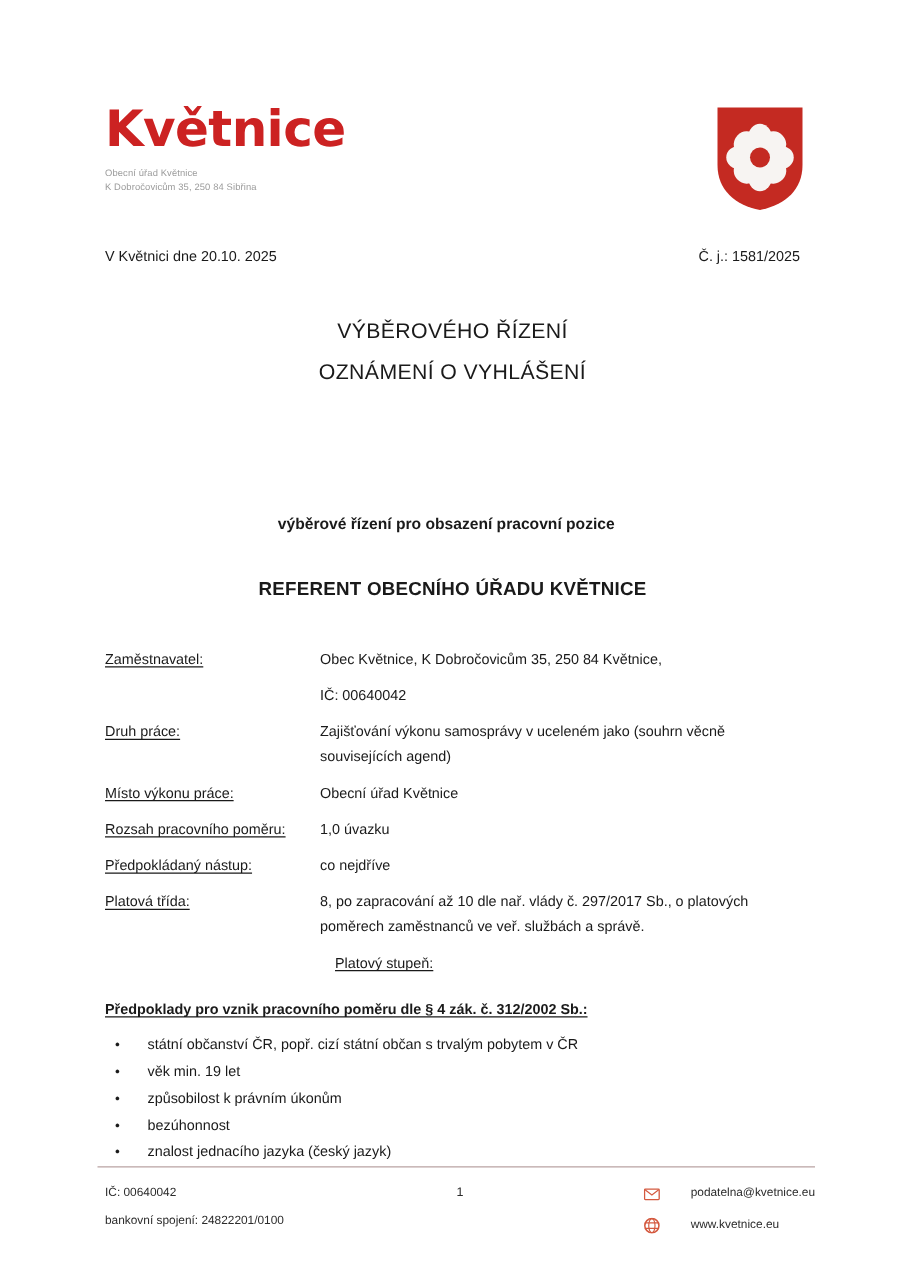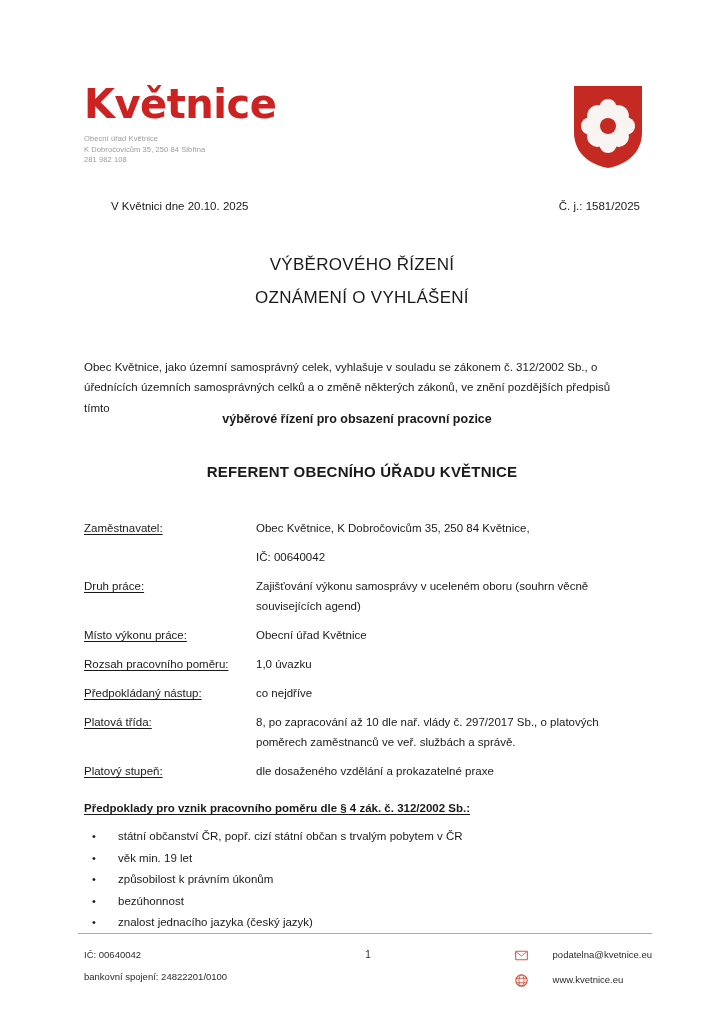--- a/index.html
+++ b/index.html
@@ -56,21 +56,20 @@
   
   .dateline {
     position: absolute;
     left: 84px;
     right: 84px;
     top: 198px;
     display: flex;
     justify-content: space-between;
     font-size: 11.5px;
     line-height: 16px;
-    margin-left: 27px;
   }
 
   
   .doc-title {
     position: absolute;
     left: 84px;
     right: 84px;
     top: 248px;
     text-align: center;
     font-size: 17px;
@@ -225,21 +224,20 @@
 </head>
 <body>
 
 <div class="page">
 
   <div class="header">
     <div class="brand-wordmark">Květnice</div>
     <div class="brand-address">
       <div>Obecní úřad Květnice</div>
       <div>K Dobročovicům 35, 250 84 Sibřina</div>
-      <div>281 982 108</div>
     </div>
 
     <div class="crest">
       <svg viewBox="0 0 72 86" width="72" height="86" aria-hidden="true">
         <path d="M2 2 H70 V48 C70 68 56 80 36 84 C16 80 2 68 2 48 Z" fill="#c42a22"></path>
         <g fill="#f7f4f2">
           <ellipse cx="36" cy="26" rx="9.5" ry="11"></ellipse>
           <ellipse cx="36" cy="58" rx="9.5" ry="11"></ellipse>
           <ellipse cx="20" cy="42" rx="11" ry="9.5"></ellipse>
           <ellipse cx="52" cy="42" rx="11" ry="9.5"></ellipse>
@@ -256,38 +254,37 @@
   <div class="dateline">
     <div>V Květnici dne 20.10. 2025</div>
     <div>Č. j.: 1581/2025</div>
   </div>
 
   <div class="doc-title">
     <div>VÝBĚROVÉHO ŘÍZENÍ</div>
     <div>OZNÁMENÍ O VYHLÁŠENÍ</div>
   </div>
 
-  <p class="intro">Obec Květnice, jako územní samosprávný celek, vyhlašuje v souladu se zákonem č. 312/2002 Sb., o úřednících územních samosprávných celků a o změně některých zákonů, ve znění pozdějších předpisů tímto</p>
 
   <div class="center-bold-1">výběrové řízení pro obsazení pracovní pozice</div>
   <div class="center-bold-2">REFERENT OBECNÍHO ÚŘADU KVĚTNICE</div>
 
   <div class="details">
 
     <div class="detail-row">
       <div class="detail-label">Zaměstnavatel:</div>
       <div class="detail-value">
         <span>Obec Květnice, K Dobročovicům 35, 250 84 Květnice,</span>
         <span class="sub">IČ: 00640042</span>
       </div>
     </div>
 
     <div class="detail-row">
       <div class="detail-label">Druh práce:</div>
-      <div class="detail-value">Zajišťování výkonu samosprávy v uceleném oboru (souhrn věcně souvisejících agend)</div>
+      <div class="detail-value">Zajišťování výkonu samosprávy v uceleném jako (souhrn věcně souvisejících agend)</div>
     </div>
 
     <div class="detail-row">
       <div class="detail-label">Místo výkonu práce:</div>
       <div class="detail-value">Obecní úřad Květnice</div>
     </div>
 
     <div class="detail-row">
       <div class="detail-label">Rozsah pracovního poměru:</div>
       <div class="detail-value">1,0 úvazku</div>
@@ -298,21 +295,20 @@
       <div class="detail-value">co nejdříve</div>
     </div>
 
     <div class="detail-row">
       <div class="detail-label">Platová třída:</div>
       <div class="detail-value">8, po zapracování až 10 dle nař. vlády č. 297/2017 Sb., o platových poměrech zaměstnanců ve veř. službách a správě.</div>
     </div>
 
     <div class="detail-row">
       <div class="detail-label">Platový stupeň:</div>
-      <div class="detail-value">dle dosaženého vzdělání a prokazatelné praxe</div>
     </div>
 
   </div>
 
   <div class="prereq-heading">Předpoklady pro vznik pracovního poměru dle § 4 zák. č. 312/2002 Sb.:</div>
   <ul class="prereq-list">
     <li>
       <span class="bullet">•</span>
       <span>státní občanství ČR, popř. cizí státní občan s trvalým pobytem v ČR</span>
     </li>

